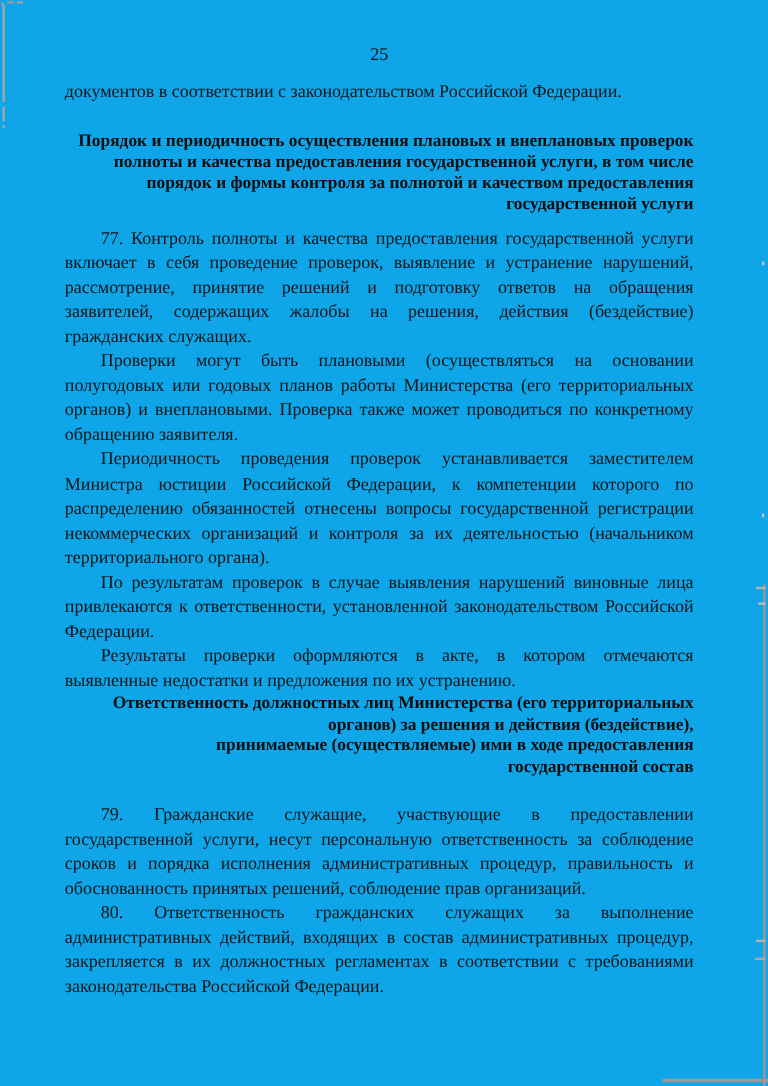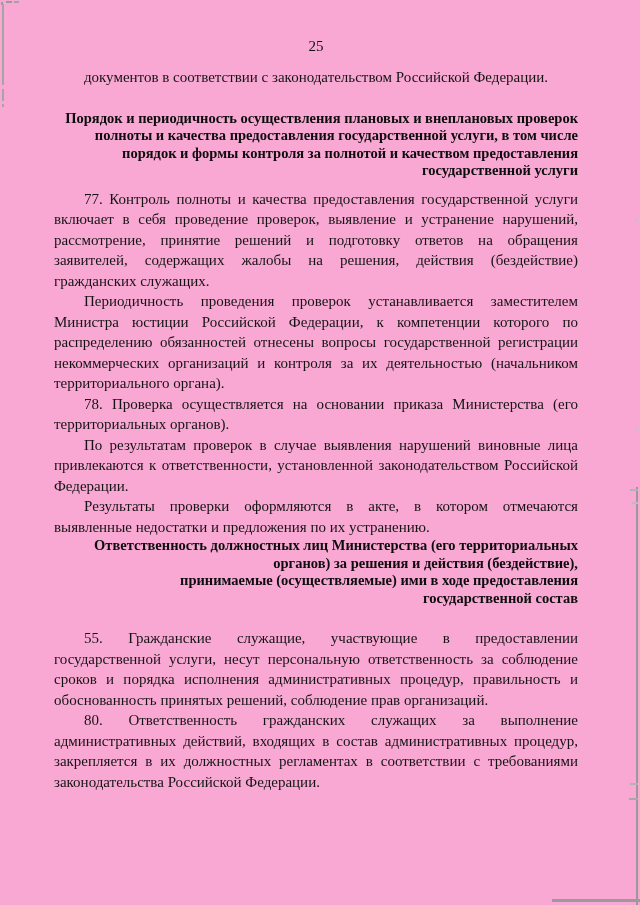--- a/index.html
+++ b/index.html
@@ -11,40 +11,40 @@
     width: 640px;
     height: 905px;
     overflow: hidden;
     position: relative;
     font-family: "Liberation Serif", serif;
     color: #141414;
   }
   .page {
     position: absolute;
     inset: 0;
-    background: #f9a8d4;
+    background: #0ea5e9;
   }
   .content {
     position: absolute;
     left: 54px;
     top: 0;
     width: 524px;
   }
   .page-number {
     margin-top: 36px;
     text-align: center;
     font-size: 15px;
     line-height: 20px;
     color: #101010;
   }
   .continuation {
     margin: 11px 0 16px 0;
     font-size: 15px;
     line-height: 20.5px;
-    text-align: center;
+    text-align: left;
   }
   .doc-heading {
     margin: 22px 0 0 0;
     font-size: 14.5px;
     font-weight: bold;
     line-height: 17.5px;
     text-align: right;
     white-space: pre-line;
     color: #0d0d0d;
   }
@@ -109,30 +109,30 @@
 
     <p class="continuation">документов в соответствии с законодательством Российской Федерации.</p>
 
     <div class="doc-heading">Порядок и периодичность осуществления плановых и внеплановых проверок
 полноты и качества предоставления государственной услуги, в том числе
 порядок и формы контроля за полнотой и качеством предоставления
 государственной услуги</div>
 
     <div class="body-block">
       <p>77. Контроль полноты и качества предоставления государственной услуги включает в себя проведение проверок, выявление и устранение нарушений, рассмотрение, принятие решений и подготовку ответов на обращения заявителей, содержащих жалобы на решения, действия (бездействие) гражданских служащих.</p>
+      <p>Проверки могут быть плановыми (осуществляться на основании полугодовых или годовых планов работы Министерства (его территориальных органов) и внеплановыми. Проверка также может проводиться по конкретному обращению заявителя.</p>
       <p>Периодичность проведения проверок устанавливается заместителем Министра юстиции Российской Федерации, к компетенции которого по распределению обязанностей отнесены вопросы государственной регистрации некоммерческих организаций и контроля за их деятельностью (начальником территориального органа).</p>
-      <p>78. Проверка осуществляется на основании приказа Министерства (его территориальных органов).</p>
       <p>По результатам проверок в случае выявления нарушений виновные лица привлекаются к ответственности, установленной законодательством Российской Федерации.</p>
       <p>Результаты проверки оформляются в акте, в котором отмечаются выявленные недостатки и предложения по их устранению.</p>
     </div>
 
     <div class="doc-heading h2-block">Ответственность должностных лиц Министерства (его территориальных
 органов) за решения и действия (бездействие),
 принимаемые (осуществляемые) ими в ходе предоставления
 государственной состав</div>
 
     <div class="body-block second">
-      <p>55. Гражданские служащие, участвующие в предоставлении государственной услуги, несут персональную ответственность за соблюдение сроков и порядка исполнения административных процедур, правильность и обоснованность принятых решений, соблюдение прав организаций.</p>
+      <p>79. Гражданские служащие, участвующие в предоставлении государственной услуги, несут персональную ответственность за соблюдение сроков и порядка исполнения административных процедур, правильность и обоснованность принятых решений, соблюдение прав организаций.</p>
       <p>80. Ответственность гражданских служащих за выполнение административных действий, входящих в состав административных процедур, закрепляется в их должностных регламентах в соответствии с требованиями законодательства Российской Федерации.</p>
     </div>
 
   </div>
 </div>
 
 </body></html>

